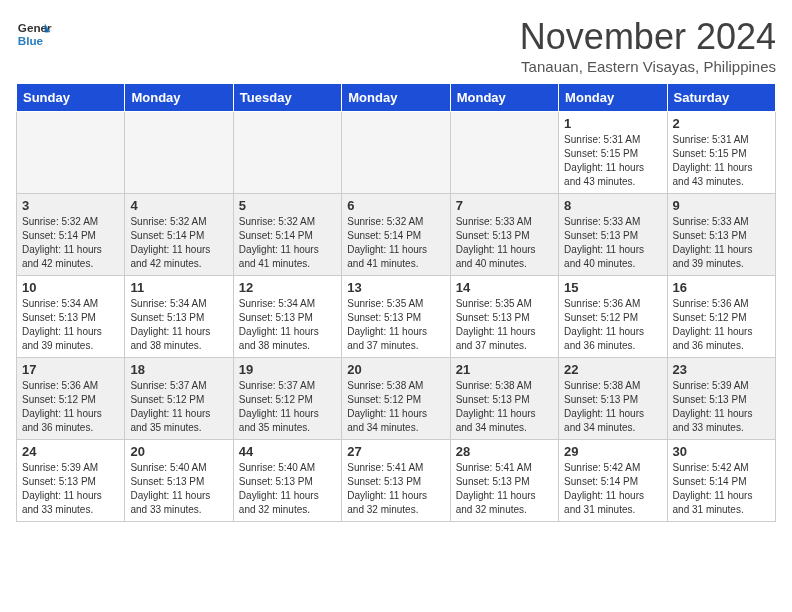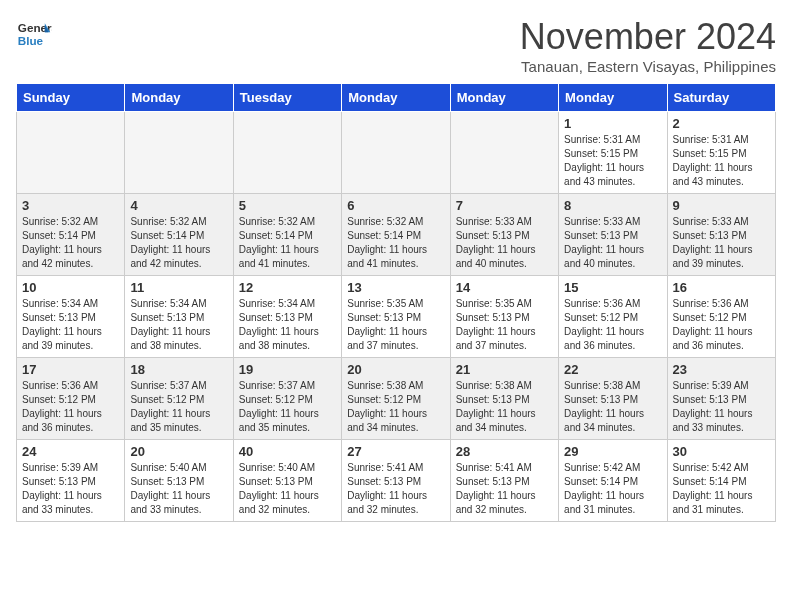--- a/index.html
+++ b/index.html
@@ -292,21 +292,21 @@
 and 33 minutes.</div>
         </td>
         <td>
           <span class="day-num">20</span>
           <div class="day-info" style="white-space: pre-line;">Sunrise: 5:40 AM
 Sunset: 5:13 PM
 Daylight: 11 hours
 and 33 minutes.</div>
         </td>
         <td>
-          <span class="day-num">40</span>
+          <span class="day-num">44</span>
           <div class="day-info" style="white-space: pre-line;">Sunrise: 5:40 AM
 Sunset: 5:13 PM
 Daylight: 11 hours
 and 32 minutes.</div>
         </td>
         <td>
           <span class="day-num">27</span>
           <div class="day-info" style="white-space: pre-line;">Sunrise: 5:41 AM
 Sunset: 5:13 PM
 Daylight: 11 hours

